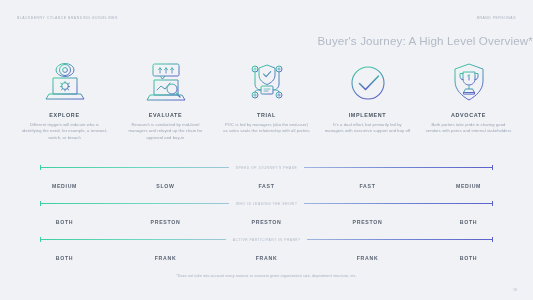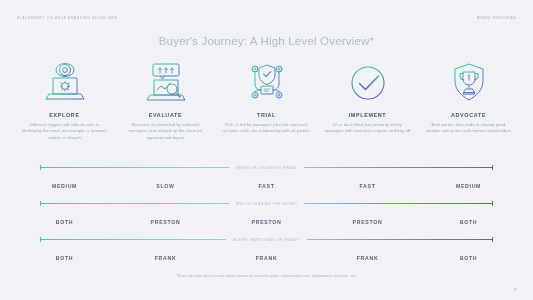--- a/index.html
+++ b/index.html
@@ -36,21 +36,21 @@
     line-height: 10px;
     white-space: nowrap;
   }
 
   
   .title {
     position: absolute;
     top: 34px;
     left: 0;
     width: 533px;
-    text-align: center;
+    text-align: right;
     font-size: 11.6px;
     font-weight: 400;
     color: #b3bac6;
     letter-spacing: 0.15px;
     white-space: nowrap;
   }
 
   
   .columns {
     position: absolute;

